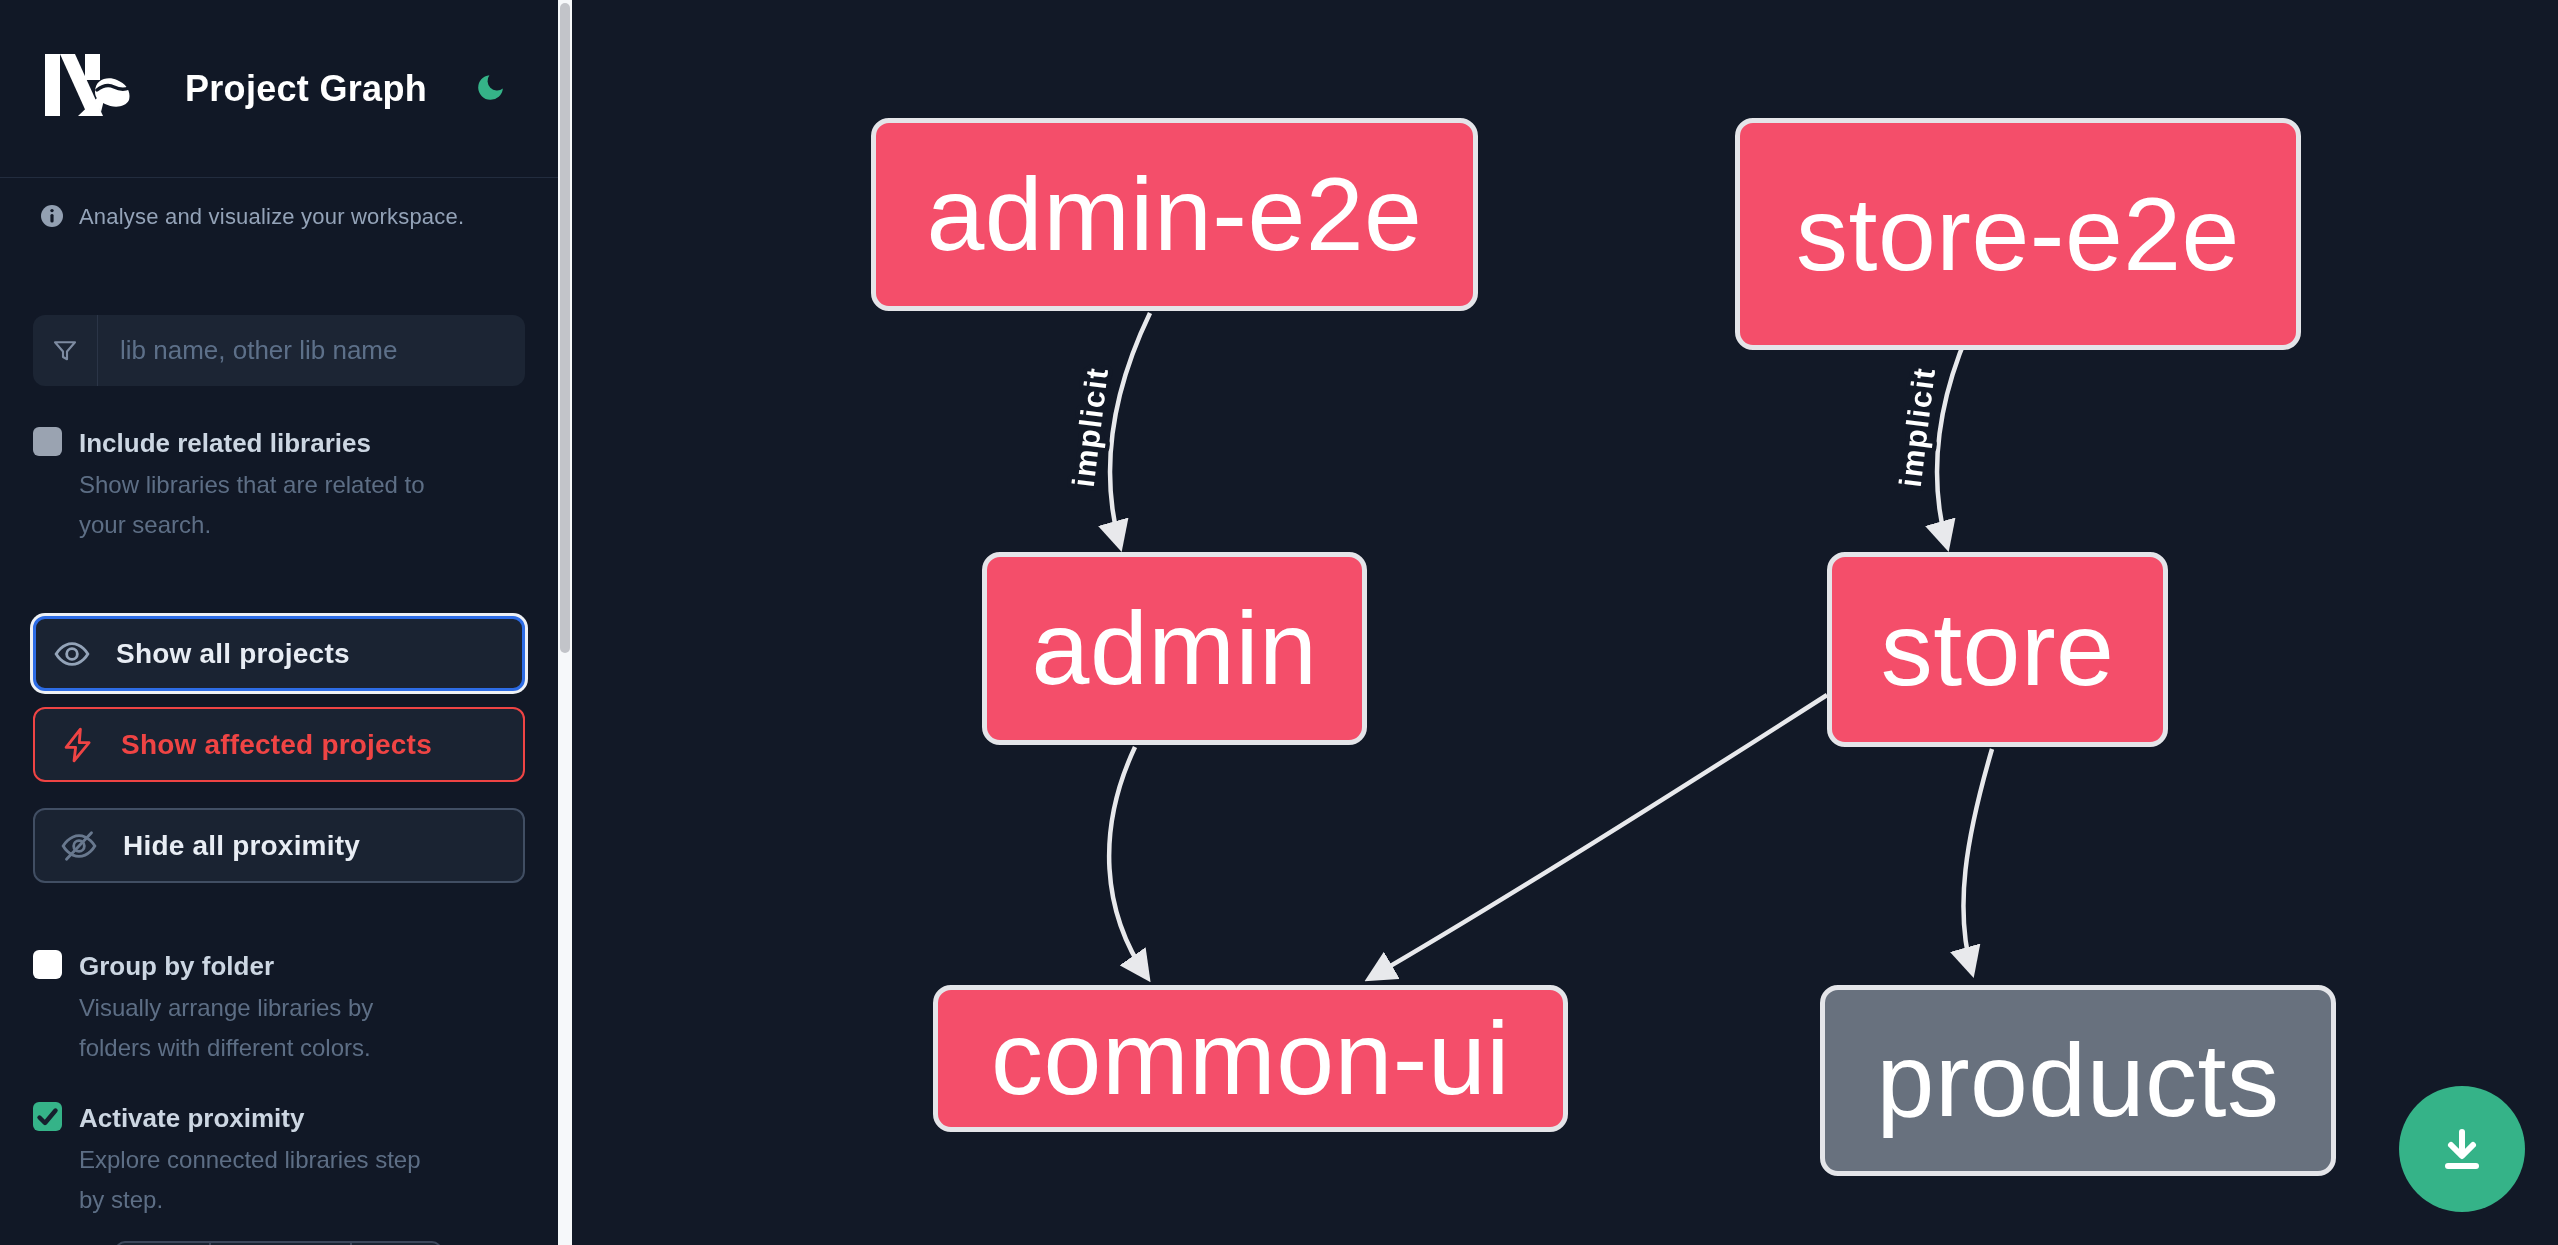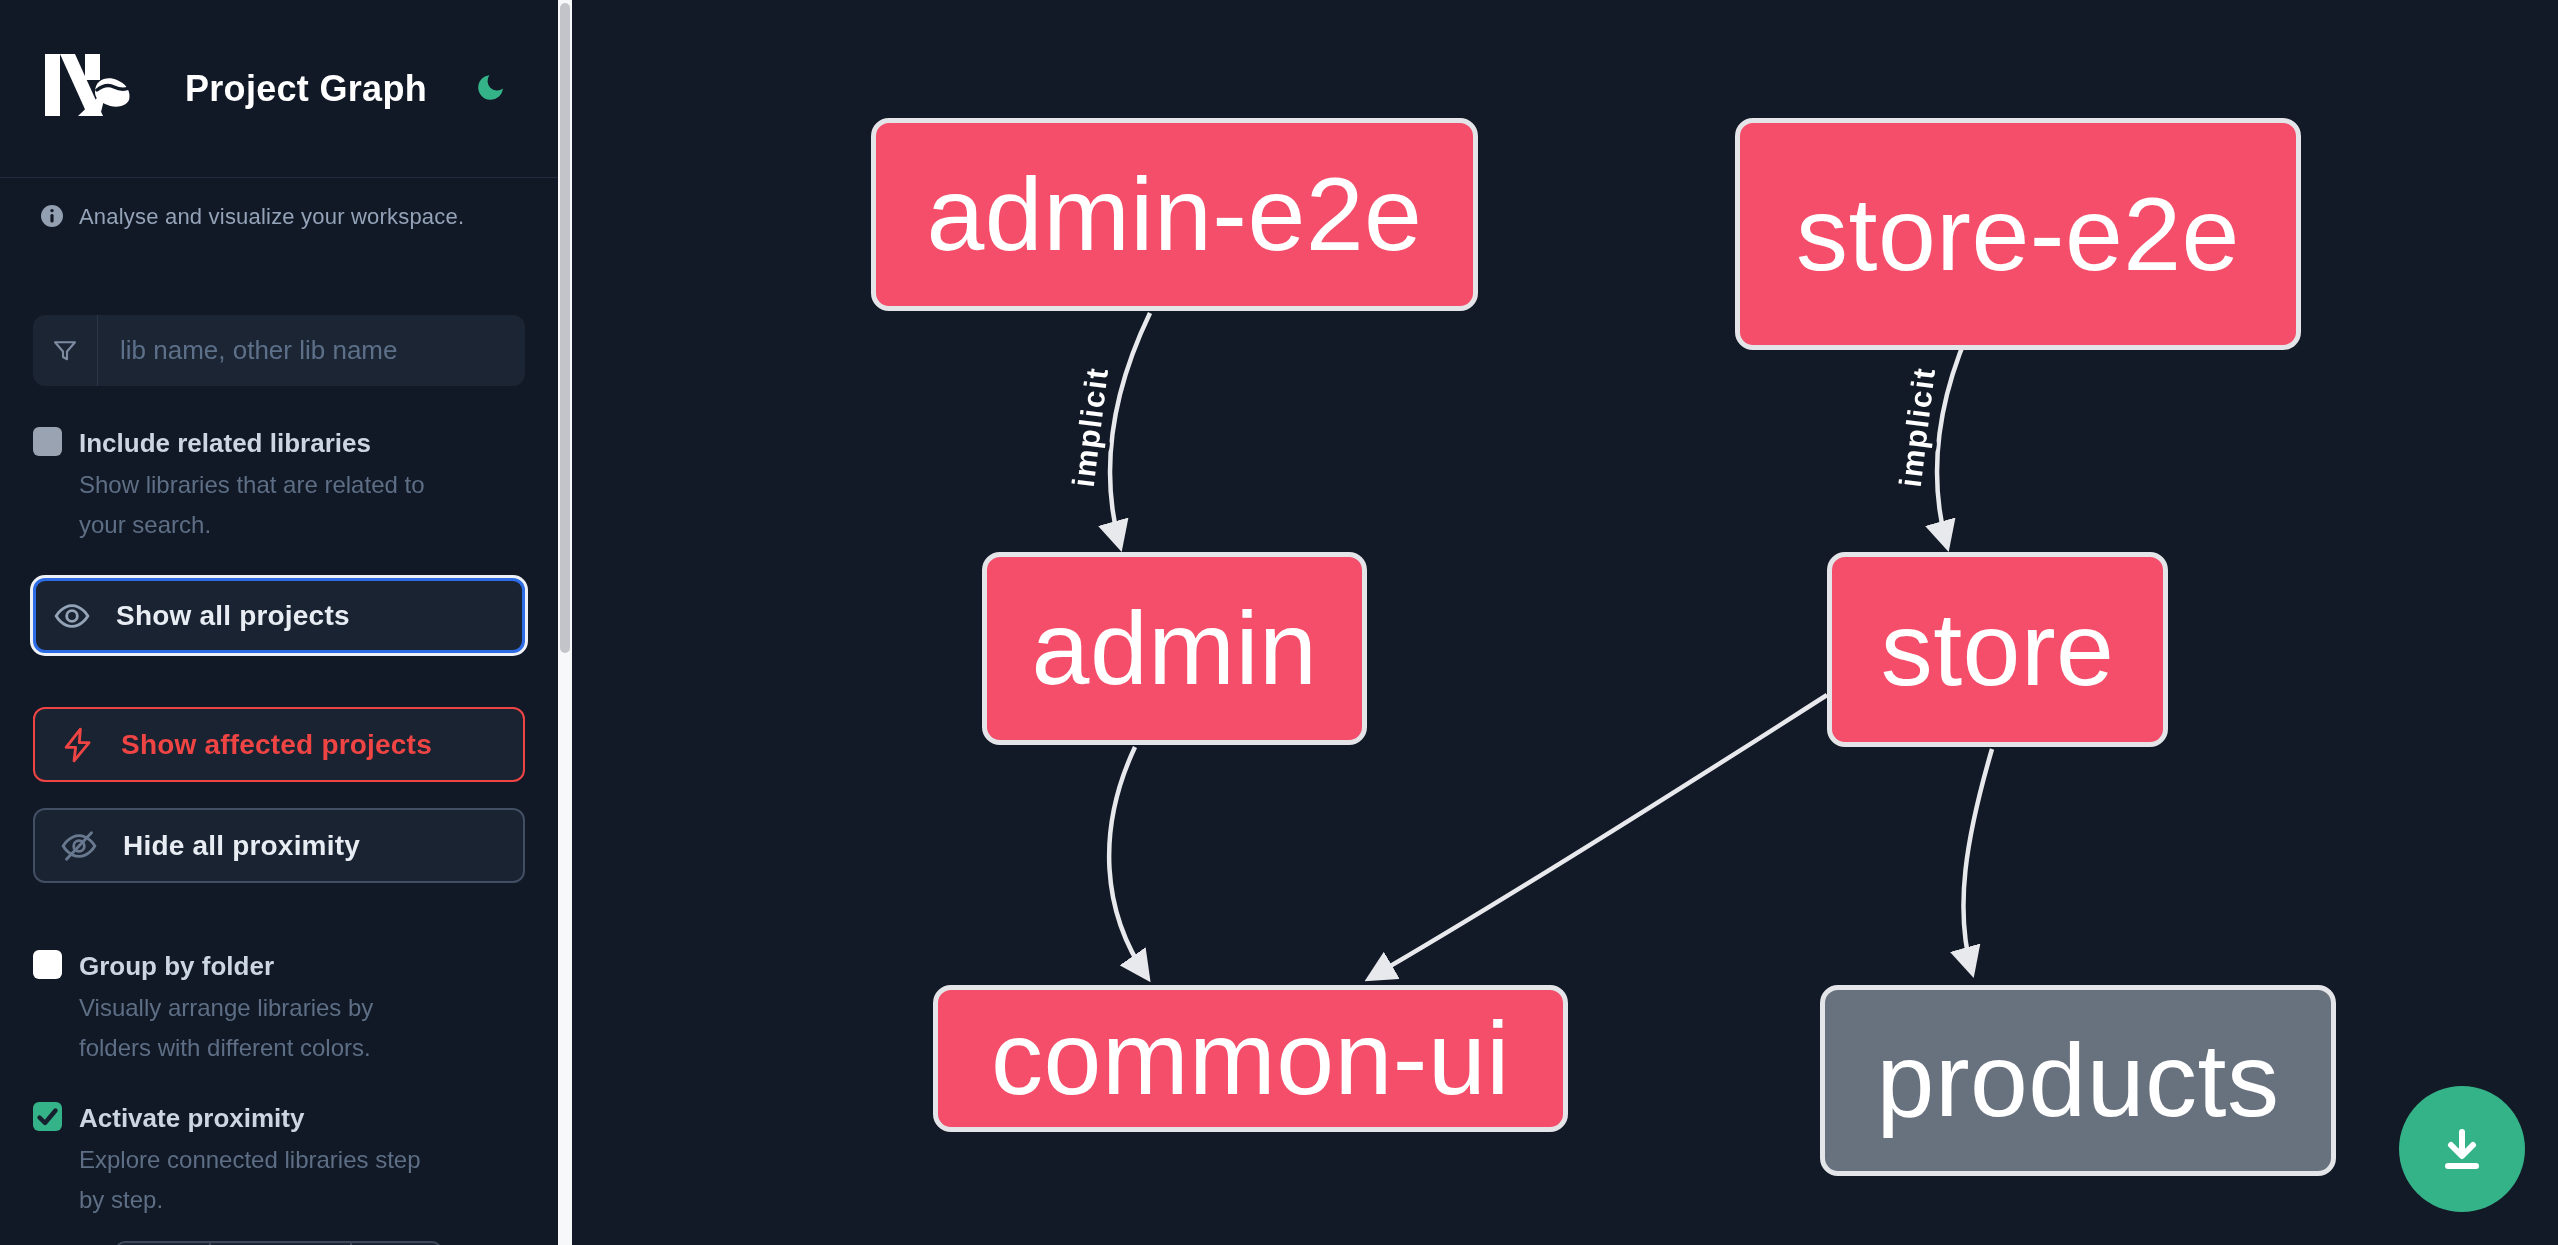--- a/index.html
+++ b/index.html
@@ -181,21 +181,21 @@
   </div>
 
   <div class="toggle-row" style="top:426px;">
     <span class="cbox graybox"></span>
     <div>
       <div class="toggle-label">Include related libraries</div>
       <div class="toggle-desc">Show libraries that are related to your search.</div>
     </div>
   </div>
 
-  <button class="sb-btn focused" style="top:578px;padding-left:16px;">
+  <button class="sb-btn focused" style="top:616px;padding-left:16px;">
     <svg width="40" height="40" viewBox="0 0 24 24" fill="none" stroke="#93a3b8" stroke-width="1.7">
       <path d="M2.5 12 C2.5 12 6 5.8 12 5.8 C18 5.8 21.5 12 21.5 12 C21.5 12 18 18.2 12 18.2 C6 18.2 2.5 12 2.5 12 Z"></path>
       <circle cx="12" cy="12" r="3.2"></circle>
     </svg>
     <span class="lbl">Show all projects</span>
   </button>
 
   <button class="sb-btn danger" style="top:707px;">
     <svg width="38" height="38" viewBox="0 0 24 24" fill="none" stroke="#ef4444" stroke-width="1.8" stroke-linejoin="round">
       <path d="M13.5 2 L4.5 13.5 H10.5 L9.5 22 L19 10.5 H12.8 L13.5 2 Z"></path>

